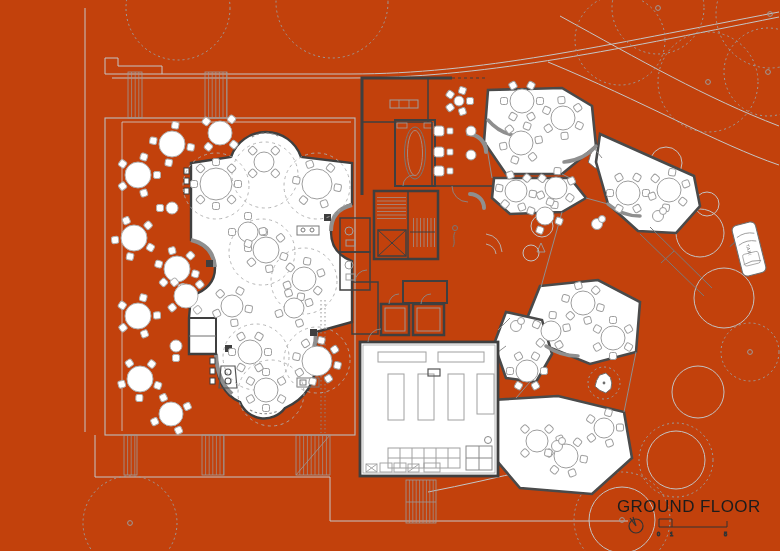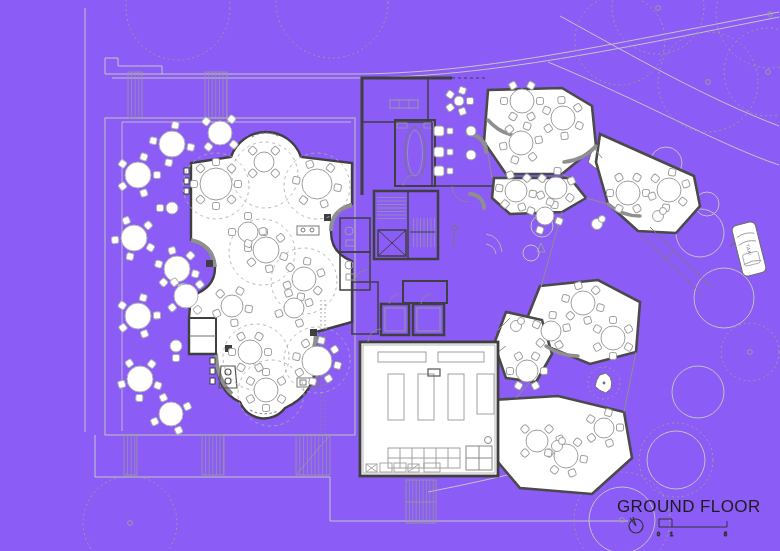--- a/index.html
+++ b/index.html
@@ -1,16 +1,16 @@
 <!DOCTYPE html>
 <html><head>
 <meta charset="utf-8">
 <style>
   html,body{margin:0;padding:0;background:#ffffff;}
-  .stage{position:relative;width:780px;height:551px;background:#8b5cf6;overflow:hidden;
+  .stage{position:relative;width:780px;height:551px;background:#c2410c;overflow:hidden;
          font-family:"Liberation Sans", sans-serif;}
   svg{display:block;}
   text{font-family:"Liberation Sans", sans-serif;}
   .title-text{font-size:17px;fill:#1c1c1c;letter-spacing:.4px;}
   .tick-text{font-size:5.5px;fill:#333;}
   .taxi-text{font-size:4.5px;fill:#555;letter-spacing:.6px;}
 </style>
 </head>
 <body>
 

